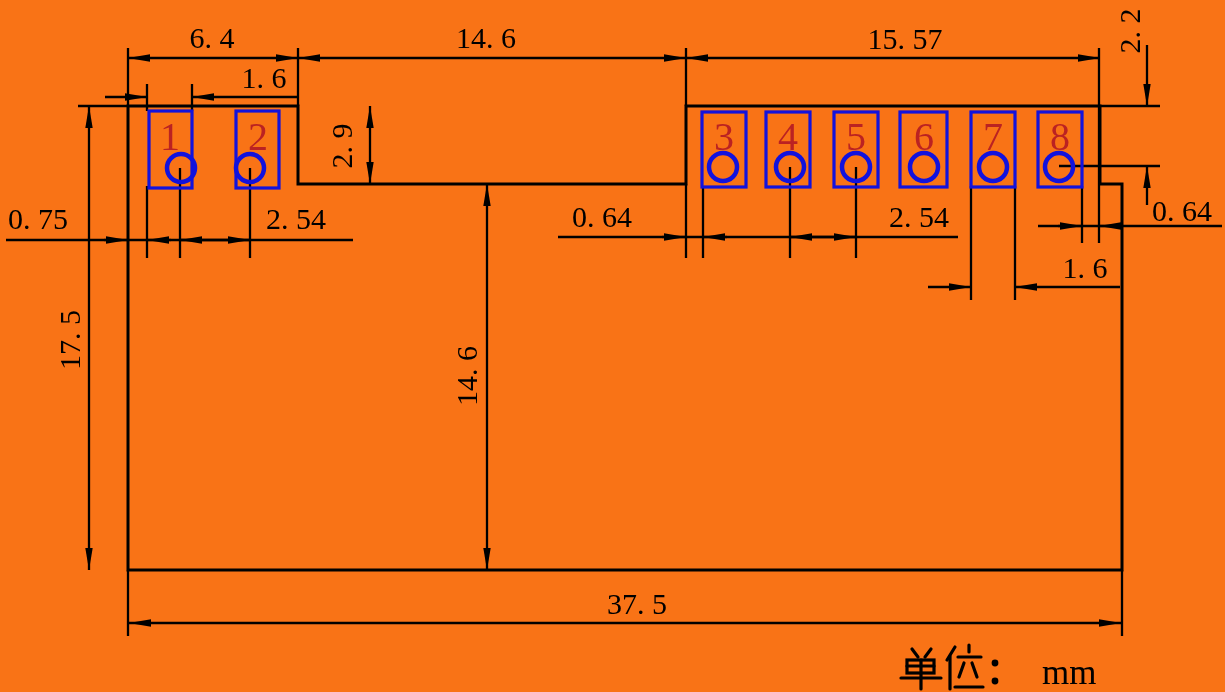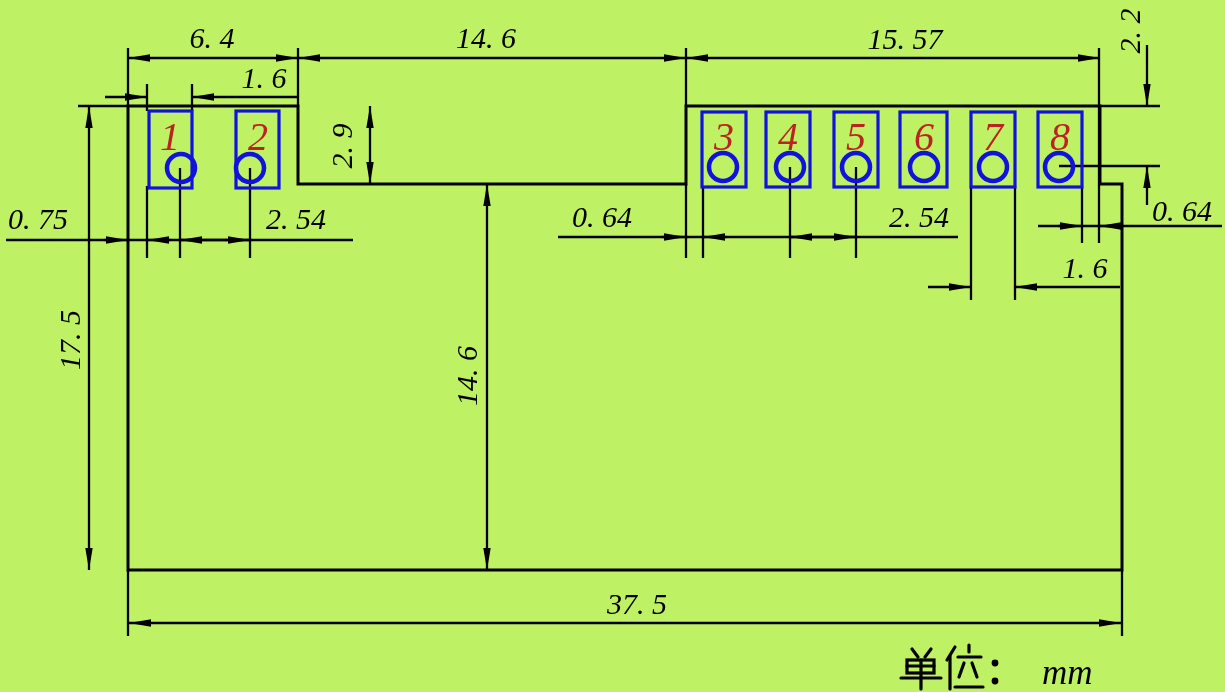--- a/index.html
+++ b/index.html
@@ -1,17 +1,17 @@
 <!DOCTYPE html>
 <html><head>
 <meta charset="utf-8">
 <title>Drawing</title>
 <style>
   html,body{margin:0;padding:0;background:#ffffff;}
-  .stage{position:relative;width:1225px;height:692px;background:#bef264;overflow:hidden;font-style:italic;}
+  .stage{position:relative;width:1225px;height:692px;background:#f97316;overflow:hidden;}
   svg{display:block;font-family:"Liberation Serif", serif;}
   .ol{stroke:#000;stroke-width:3;fill:none;}
   .ext{stroke:#000;stroke-width:2.3;fill:none;}
   .dim{stroke:#000;stroke-width:2.3;fill:none;}
   .dtxt{font-size:30px;fill:#000;}
   .mid{text-anchor:middle;}
   .pad{stroke:#1212dd;stroke-width:3.2;fill:none;}
   .hole{stroke:#1212dd;stroke-width:4.5;fill:none;}
   .pin{font-size:40px;fill:#bb2222;text-anchor:middle;}
   .glyph{stroke:#000;stroke-width:3.2;fill:none;stroke-linecap:round;}

